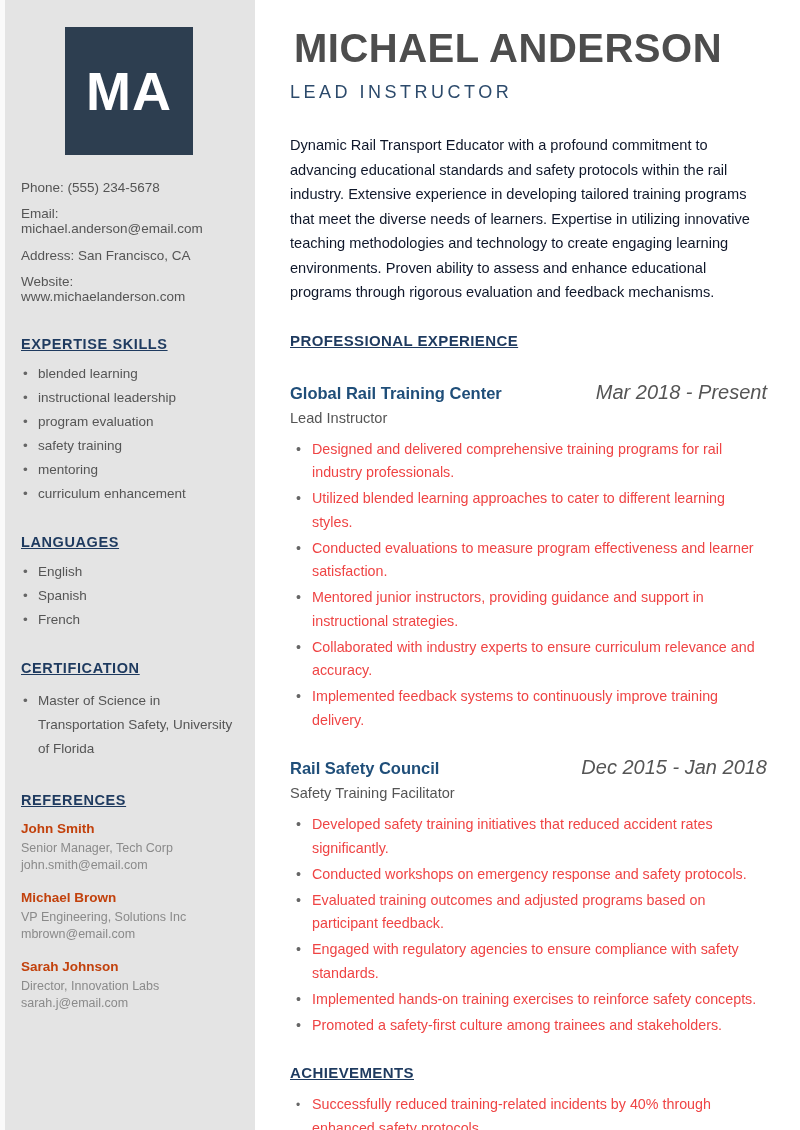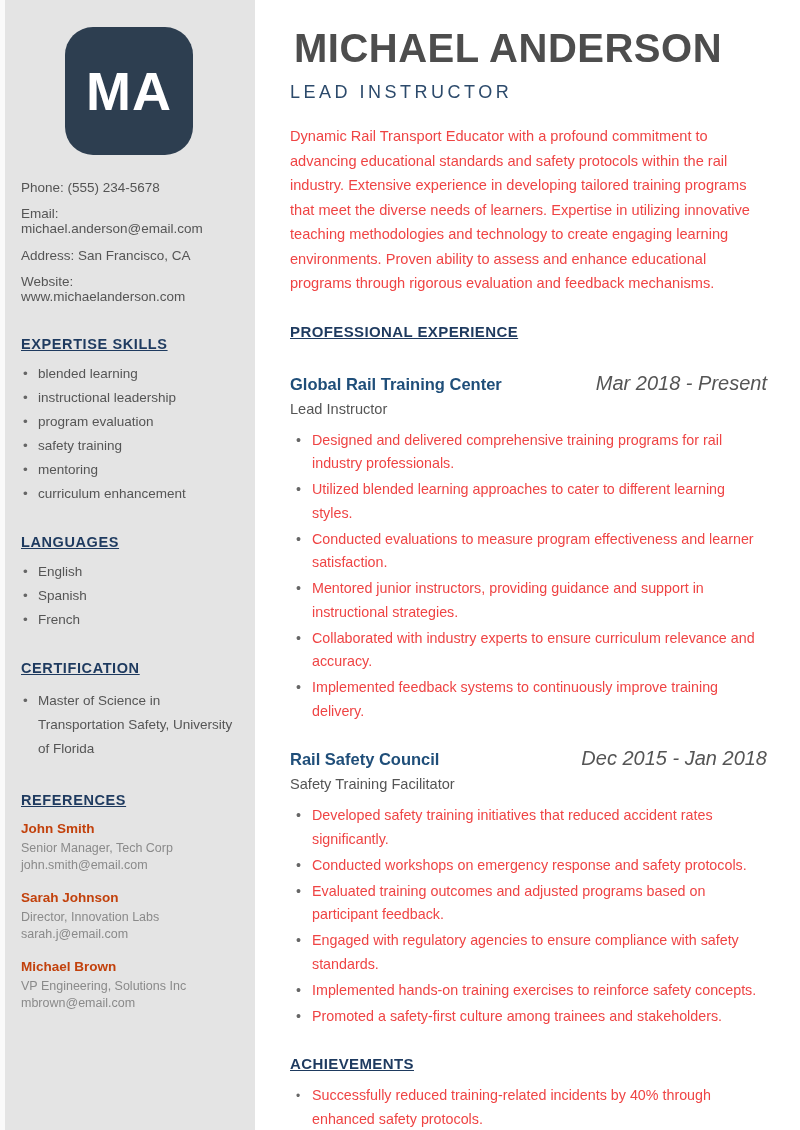--- a/index.html
+++ b/index.html
@@ -16,21 +16,21 @@
     width: 255px; min-width: 255px;
     background: #e4e4e4;
     border-left: 5px solid #fafafa;
     box-sizing: border-box;
     padding: 27px 18px 20px 16px;
   }
   .avatar {
     width: 128px; height: 128px;
     background: #2d3e50;
     margin: 0 auto 26px auto;
-    display: flex; align-items: center; justify-content: center; border-radius: 28px;
+    display: flex; align-items: center; justify-content: center;
   }
   .avatar-initials {
     color: #ffffff; font-size: 54px; font-weight: bold; letter-spacing: 1px;
   }
   .contact-line {
     font-size: 13.5px; color: #555555;
     margin-bottom: 11.5px; line-height: 1.1;
   }
   .side-heading {
     margin: 31px 0 13px 0;
@@ -70,22 +70,22 @@
   .name {
     font-size: 40px; font-weight: bold; color: #4d4d4d;
     letter-spacing: 0.5px; line-height: 1; margin: 4px;
   }
   .job-title {
     margin-top: 14px;
     font-size: 18px; color: #2c4a6b;
     letter-spacing: 3.5px;
   }
   .summary {
-    margin-top: 21px;
-    font-size: 14.6px; color: #ef4444;
+    margin-top: 30px;
+    font-size: 14.6px; color: #0f172a;
     line-height: 24.5px;
   }
   .main-heading {
     margin: 27px 0 0 0;
     font-size: 15px; font-weight: bold;
     color: #1e3a5f;
     text-decoration: underline;
     letter-spacing: 0.4px;
   }
   .job { margin-top: 32px; }
@@ -154,28 +154,28 @@
       <li style="line-height:24px;">Master of Science in Transportation Safety, University of Florida</li>
     </ul>
 
     <div class="side-heading">REFERENCES</div>
     <div class="ref-person">
       <div class="ref-name">John Smith</div>
       <div class="ref-detail">Senior Manager, Tech Corp</div>
       <div class="ref-detail">john.smith@email.com</div>
     </div>
     <div class="ref-person">
+      <div class="ref-name">Michael Brown</div>
+      <div class="ref-detail">VP Engineering, Solutions Inc</div>
+      <div class="ref-detail">mbrown@email.com</div>
+    </div>
+    <div class="ref-person">
       <div class="ref-name">Sarah Johnson</div>
       <div class="ref-detail">Director, Innovation Labs</div>
       <div class="ref-detail">sarah.j@email.com</div>
-    </div>
-    <div class="ref-person">
-      <div class="ref-name">Michael Brown</div>
-      <div class="ref-detail">VP Engineering, Solutions Inc</div>
-      <div class="ref-detail">mbrown@email.com</div>
     </div>
   </aside>
 
   <main class="main">
     <h1 class="name">MICHAEL ANDERSON</h1>
     <div class="job-title">LEAD INSTRUCTOR</div>
     <p class="summary">Dynamic Rail Transport Educator with a profound commitment to advancing educational standards and safety protocols within the rail industry. Extensive experience in developing tailored training programs that meet the diverse needs of learners. Expertise in utilizing innovative teaching methodologies and technology to create engaging learning environments. Proven ability to assess and enhance educational programs through rigorous evaluation and feedback mechanisms.</p>
 
     <h2 class="main-heading">PROFESSIONAL EXPERIENCE</h2>
 

